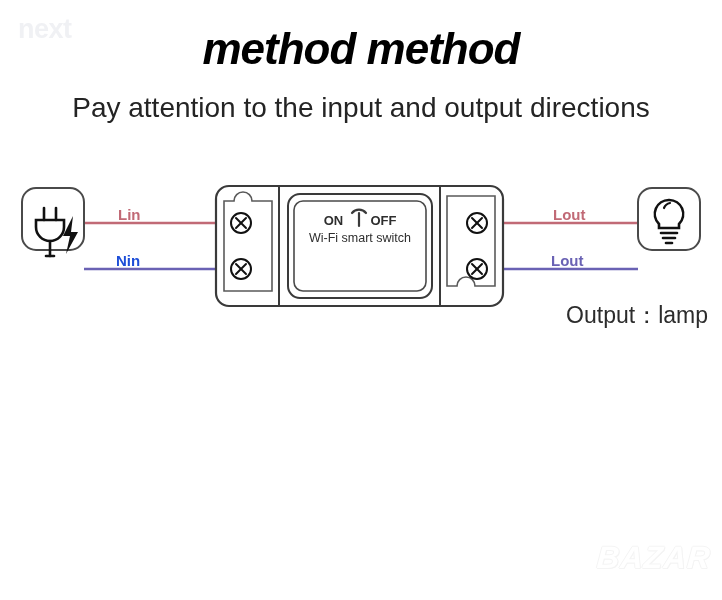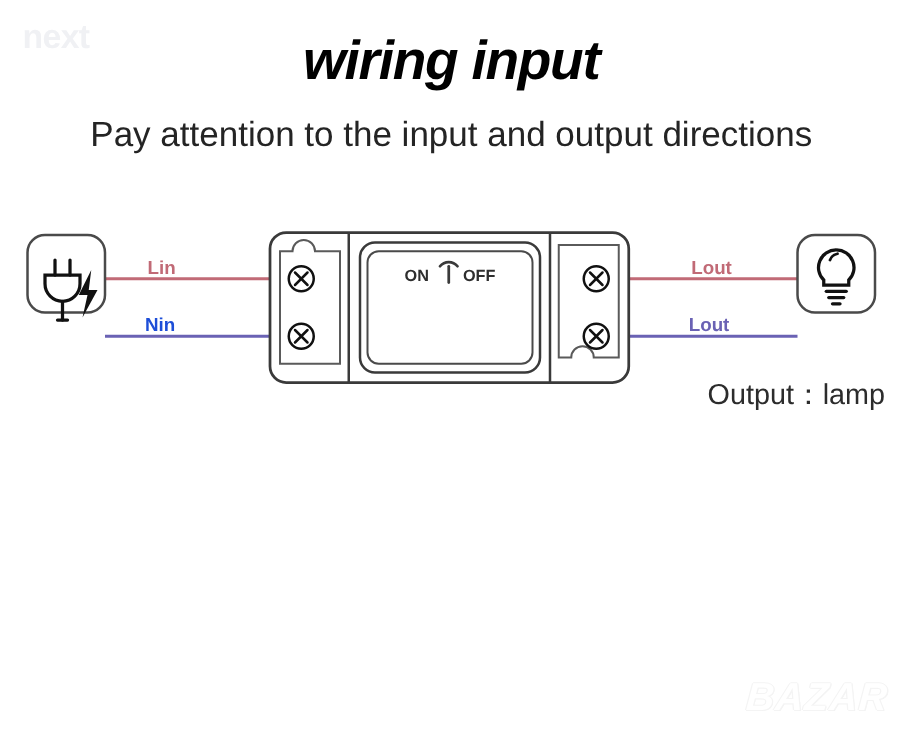--- a/index.html
+++ b/index.html
@@ -102,21 +102,21 @@
   #label-nin  { left: 116px; top: 82px; }
   #label-lout { left: 553px; top: 36px; }
   #label-nout { left: 551px; top: 82px; }
 </style>
 </head>
 <body>
 
 <div id="next-watermark">next</div>
 <div id="bazar-watermark">BAZAR</div>
 
-<div id="title">wiring input</div>
+<div id="title">method method</div>
 <div id="subtitle">Pay attention to the input and output directions</div>
 
 <div id="diagram">
 
   <svg width="722" height="175" viewBox="0 0 722 175" xmlns="http://www.w3.org/2000/svg">
 
     <g>
       <line x1="84" y1="53" x2="216" y2="53" stroke="#c16a76" stroke-width="2.4"></line>
     </g>
     <g>
@@ -198,20 +198,22 @@
       </g>
     </g>
   </svg>
 
   <div style="position:absolute; left:288px; top:42px; width:144px; text-align:center;
               font-size:13px; line-height:17px; color:#2e2e2e; font-weight:600;">
     <span>ON</span>
     <span style="display:inline-block; width:20px;"></span>
     <span>OFF</span>
   </div>
+  <div style="position:absolute; left:288px; top:60px; width:144px; text-align:center;
+              font-size:12.5px; line-height:16px; color:#2e2e2e; font-weight:400;">Wi-Fi smart switch</div>
 
   <div class="wire-label" id="label-lin" style="color:#c16a76;">Lin</div>
   <div class="wire-label" id="label-nin" style="color:#1d4ed8;">Nin</div>
   <div class="wire-label" id="label-lout" style="color:#c16a76;">Lout</div>
   <div class="wire-label" id="label-nout" style="color:#6a62b4;">Lout</div>
 
   <div class="cap-label" id="output-caption">Output：lamp</div>
 </div>
 
 </body></html>

